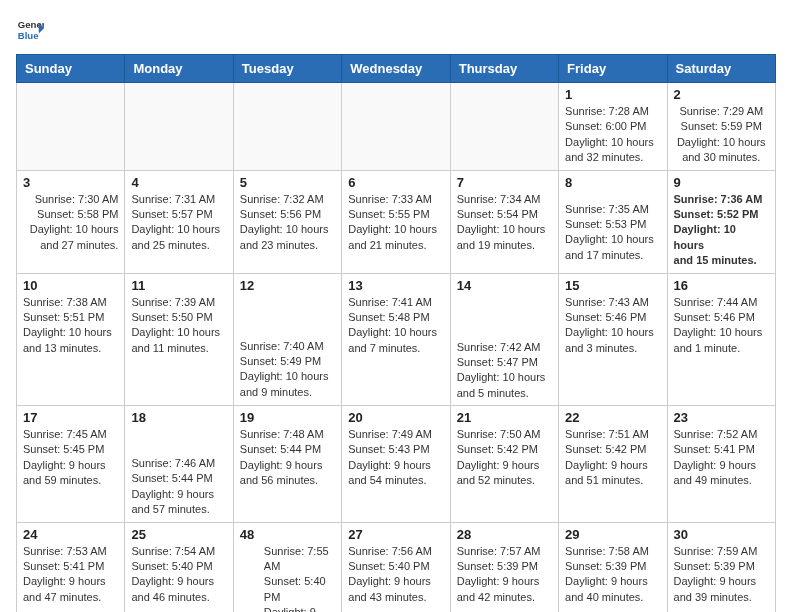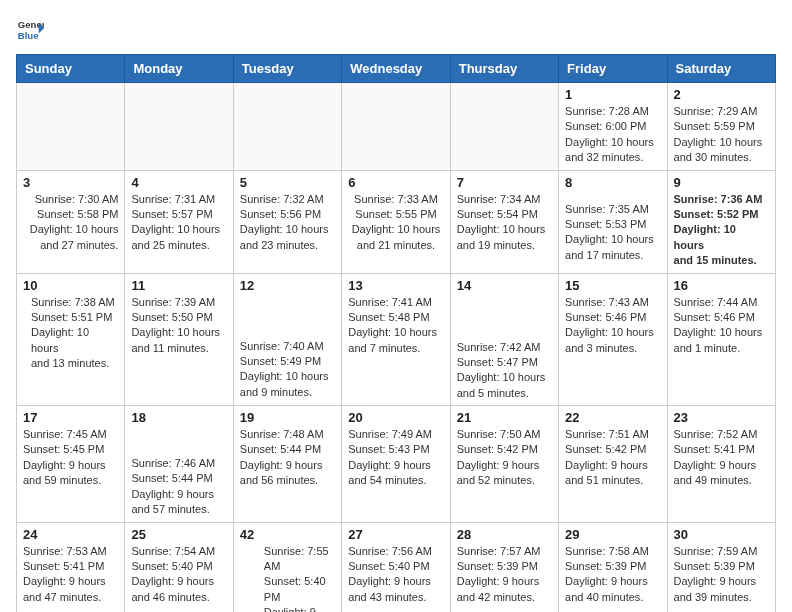--- a/index.html
+++ b/index.html
@@ -126,21 +126,21 @@
         <td class="empty"></td>
         <td>
           <div class="day-number">1</div>
           <div class="day-info" style="white-space: pre-line;">Sunrise: 7:28 AM
 Sunset: 6:00 PM
 Daylight: 10 hours
 and 32 minutes.</div>
         </td>
         <td>
           <div class="day-number">2</div>
-          <div class="day-info" style="white-space: pre-line;">Sunrise: 7:29 AM
+          <div class="day-info" style="white-space: pre-line; text-align: center;">Sunrise: 7:29 AM
 Sunset: 5:59 PM
 Daylight: 10 hours
 and 30 minutes.</div>
         </td>
       </tr>
       <tr>
         <td>
           <div class="day-number">3</div>
           <div class="day-info" style="white-space: pre-line; text-align: right;">Sunrise: 7:30 AM
 Sunset: 5:58 PM
@@ -156,21 +156,21 @@
         </td>
         <td>
           <div class="day-number">5</div>
           <div class="day-info" style="white-space: pre-line;">Sunrise: 7:32 AM
 Sunset: 5:56 PM
 Daylight: 10 hours
 and 23 minutes.</div>
         </td>
         <td>
           <div class="day-number">6</div>
-          <div class="day-info" style="white-space: pre-line; text-align: center;">Sunrise: 7:33 AM
+          <div class="day-info" style="white-space: pre-line;">Sunrise: 7:33 AM
 Sunset: 5:55 PM
 Daylight: 10 hours
 and 21 minutes.</div>
         </td>
         <td>
           <div class="day-number">7</div>
           <div class="day-info" style="white-space: pre-line;">Sunrise: 7:34 AM
 Sunset: 5:54 PM
 Daylight: 10 hours
 and 19 minutes.</div>
@@ -186,21 +186,21 @@
           <div class="day-number">9</div>
           <div class="day-info" style="white-space: pre-line; font-weight: bold;">Sunrise: 7:36 AM
 Sunset: 5:52 PM
 Daylight: 10 hours
 and 15 minutes.</div>
         </td>
       </tr>
       <tr>
         <td>
           <div class="day-number">10</div>
-          <div class="day-info" style="white-space: pre-line; margin-left: 8px;">Sunrise: 7:38 AM
+          <div class="day-info" style="white-space: pre-line;">Sunrise: 7:38 AM
 Sunset: 5:51 PM
 Daylight: 10 hours
 and 13 minutes.</div>
         </td>
         <td>
           <div class="day-number">11</div>
           <div class="day-info" style="white-space: pre-line;">Sunrise: 7:39 AM
 Sunset: 5:50 PM
 Daylight: 10 hours
 and 11 minutes.</div>
@@ -301,21 +301,21 @@
 and 47 minutes.</div>
         </td>
         <td>
           <div class="day-number">25</div>
           <div class="day-info" style="white-space: pre-line;">Sunrise: 7:54 AM
 Sunset: 5:40 PM
 Daylight: 9 hours
 and 46 minutes.</div>
         </td>
         <td>
-          <div class="day-number">42</div>
+          <div class="day-number">48</div>
           <div class="day-info" style="white-space: pre-line; margin-left: 24px;">Sunrise: 7:55 AM
 Sunset: 5:40 PM
 Daylight: 9 hours
 and 45 minutes.</div>
         </td>
         <td>
           <div class="day-number">27</div>
           <div class="day-info" style="white-space: pre-line;">Sunrise: 7:56 AM
 Sunset: 5:40 PM
 Daylight: 9 hours

